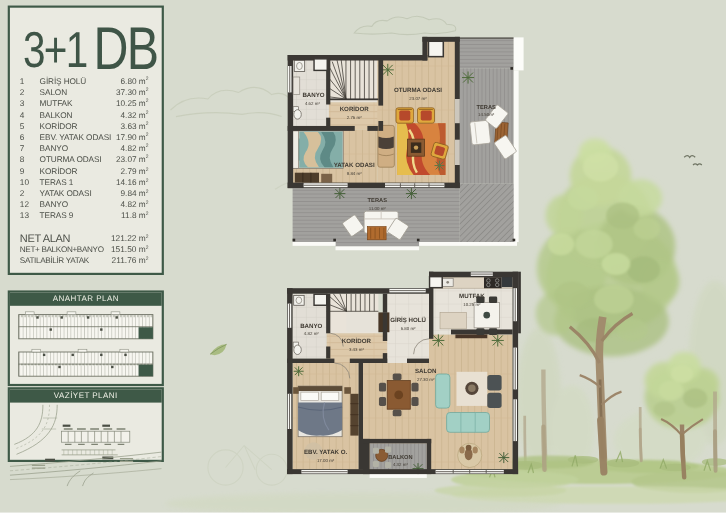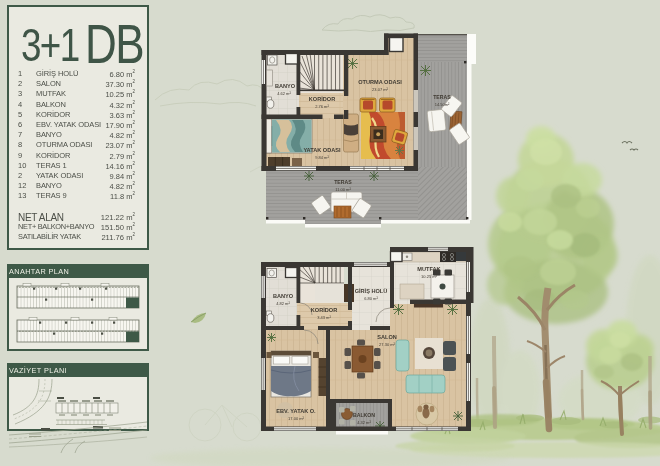--- a/index.html
+++ b/index.html
@@ -1,20 +1,20 @@
 <!DOCTYPE html>
 <html><head>
 <meta charset="utf-8">
 <style>
   html,body{margin:0;padding:0;}
   body{width:660px;height:466px;overflow:hidden;font-family:"Liberation Sans",sans-serif;}
   .page{position:relative;width:660px;height:466px;background:#d7dbce;overflow:hidden;}
   .artsvg{position:absolute;left:0;top:0;}
   .box{position:absolute;border:2px solid #3e5947;background:#eaeae1;box-sizing:border-box;}
-  .hdr{background:#3e5947;color:#eff0e6;font-size:7.3px;letter-spacing:.4px;line-height:12px;height:12px;}
+  .hdr{background:#3e5947;color:#eff0e6;text-align:center;font-size:7.3px;letter-spacing:.4px;line-height:12px;height:12px;}
   .speclist{position:absolute;left:0;top:0;width:100%;}
   .row{position:absolute;font-size:7.5px;color:#4c4f48;white-space:nowrap;}
   .num{position:absolute;left:9px;}
   .nm{position:absolute;left:27px;letter-spacing:-0.1px;}
   .ar{position:absolute;right:12px;}
   sup{font-size:4.5px;}
 </style>
 </head>
 <body>
 <div class="page">
@@ -805,21 +805,21 @@
               <rect x="44" y="54.5" width="2.2" height="2.2"></rect>
               <rect x="92" y="54.5" width="2.2" height="2.2"></rect>
             </g>
 
         <rect x="117" y="53.5" width="13" height="10.5" fill="#3e5947"></rect>
       </g>
     </g>
   </svg>
 </div>
 
-<div class="box" style="left:7px;top:363px;width:142px;height:68px;">
+<div class="box" style="left:7px;top:352px;width:142px;height:68px;">
 
   <div class="hdr">VAZİYET PLANI</div>
 
   <svg width="138" height="76" viewBox="0 0 138 76" style="display:block">
     <g id="siteplan" fill="none" stroke="#9aa08c" stroke-width="0.7">
 
       <path d="M30 2 C30 18 25 30 4 38"></path>
       <path d="M43 2 C43 20 36 35 6 47"></path>
       <path d="M36 2 C36 19 31 32 5 42" stroke-dasharray="2 2" stroke-width="0.45"></path>
       <path d="M30 14 h13 M29 24 h13" stroke-width="0.45"></path>

